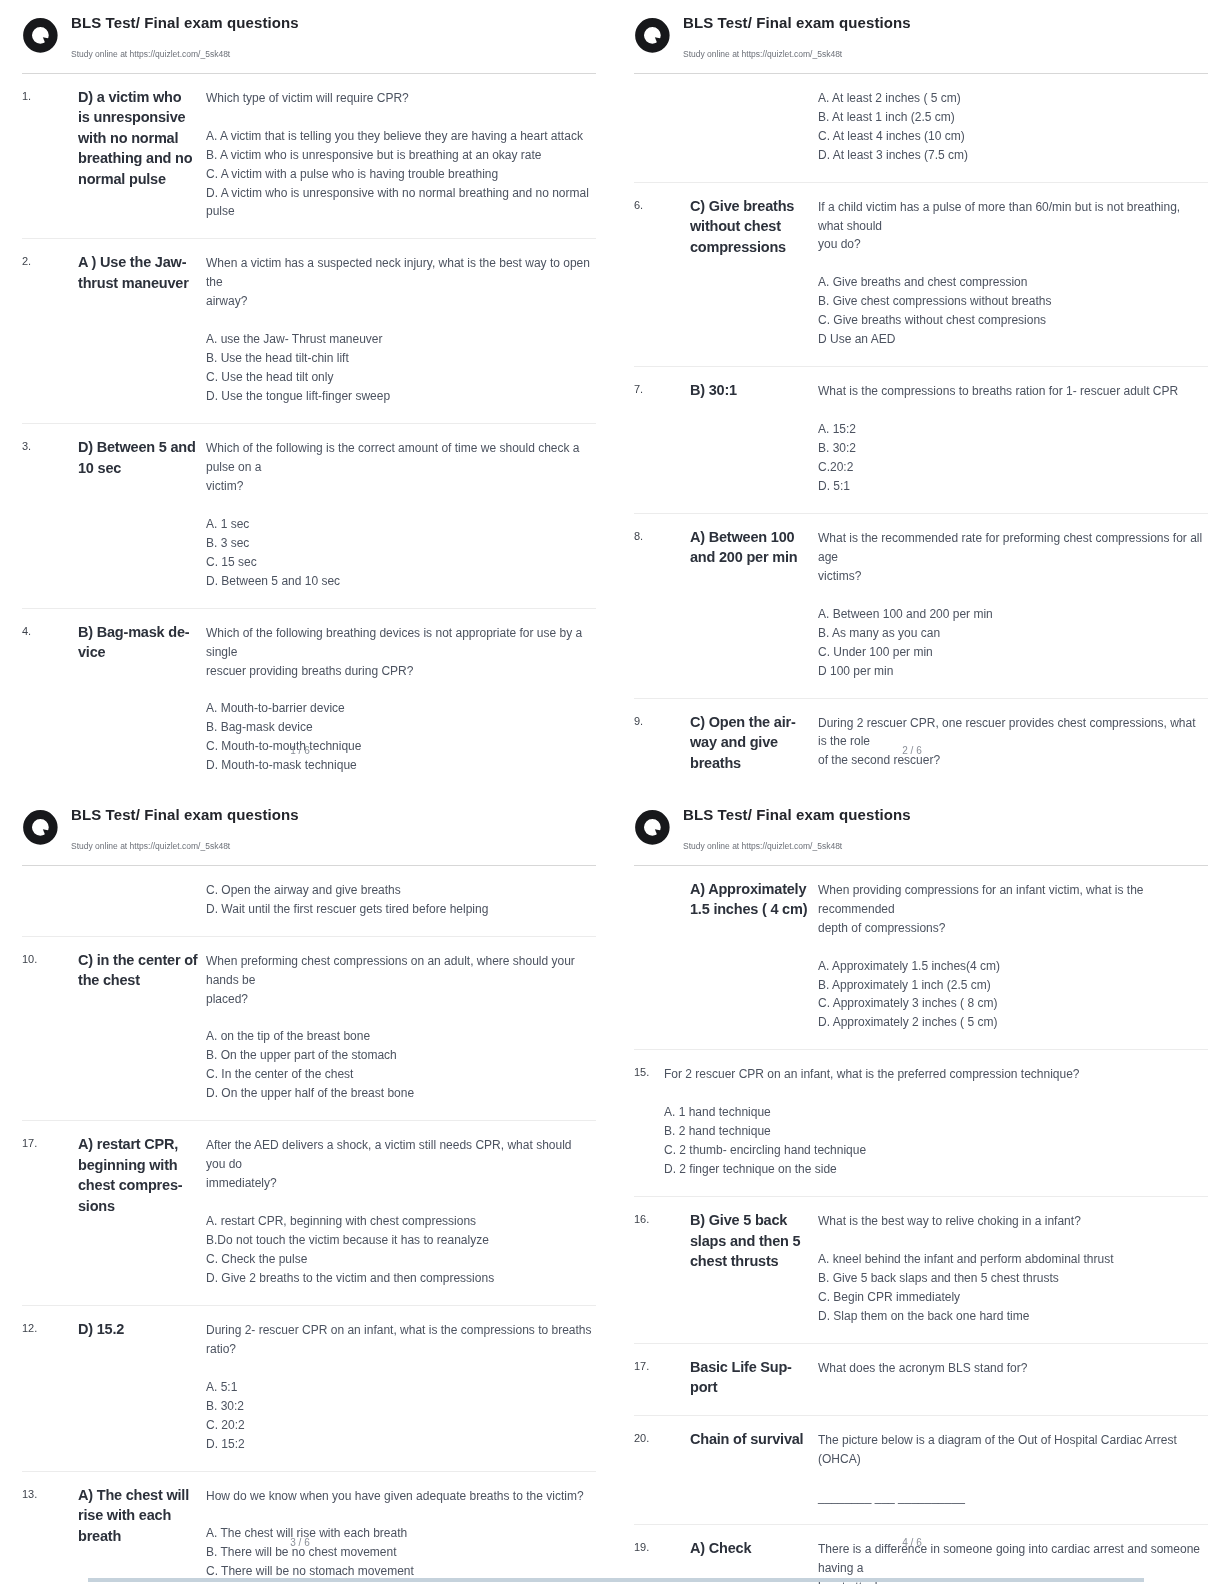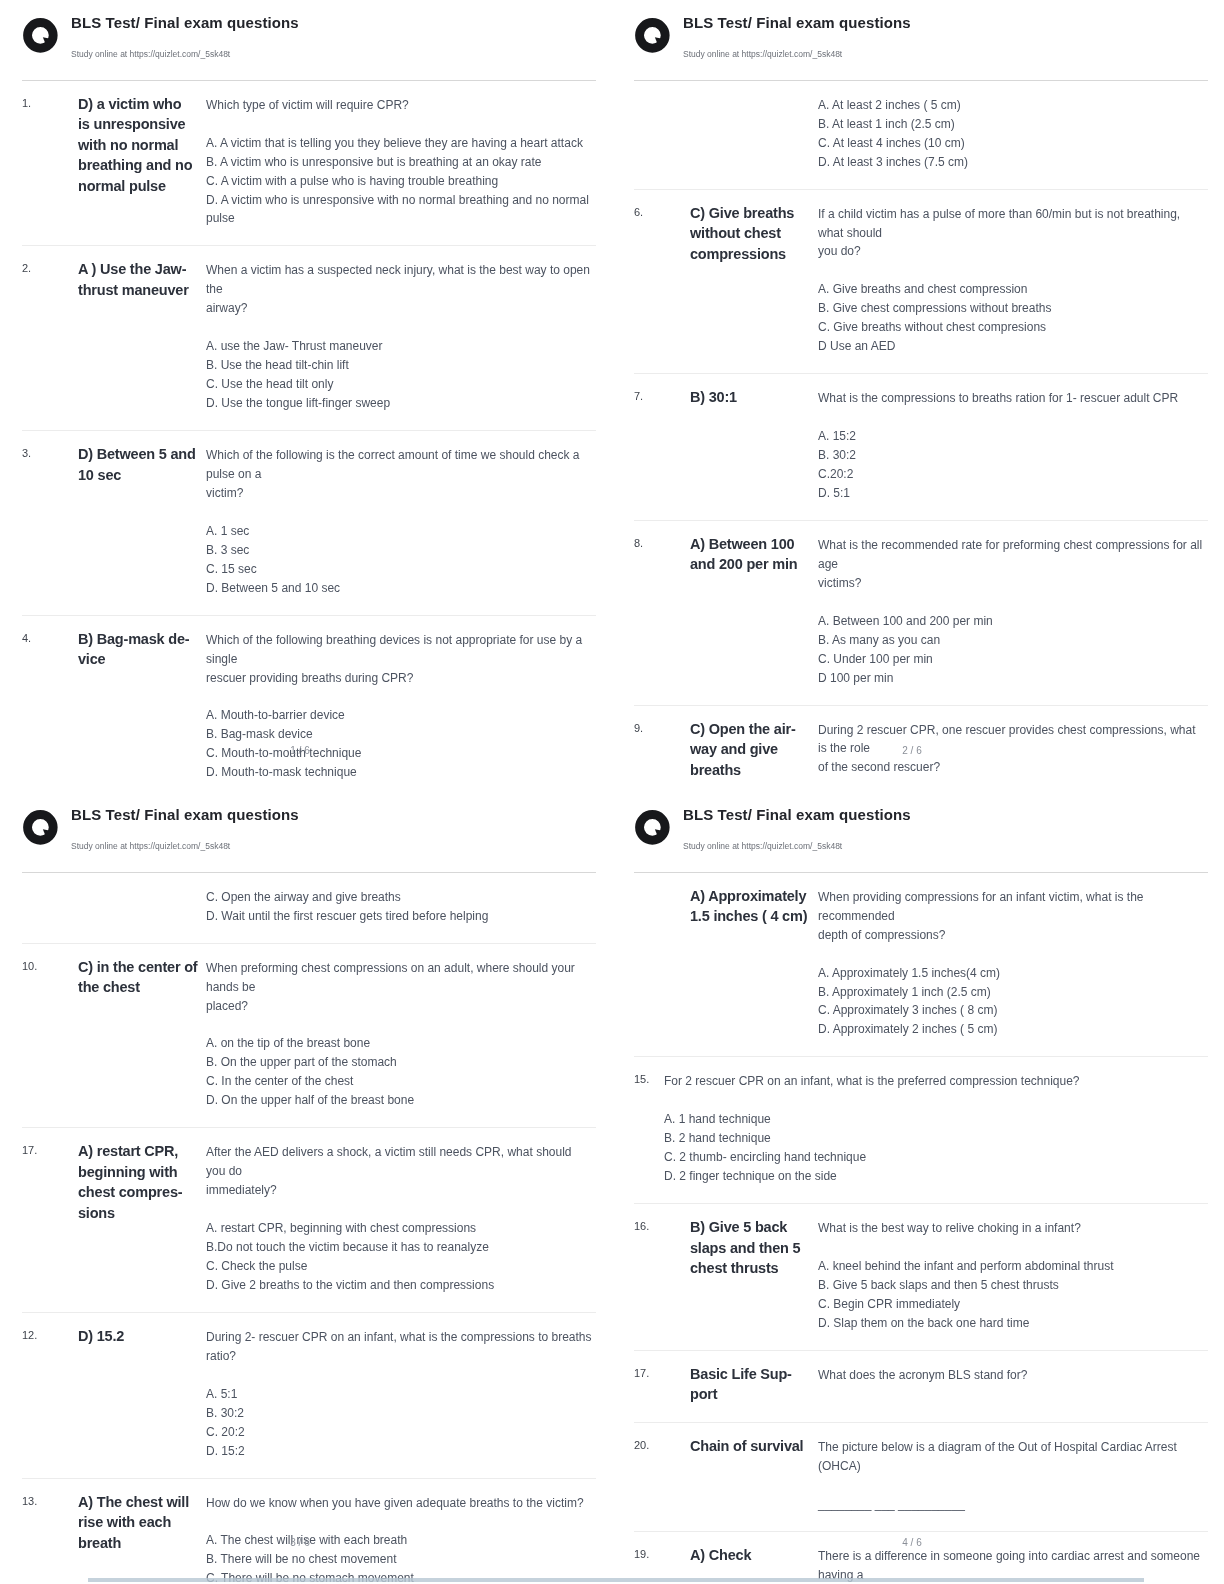--- a/index.html
+++ b/index.html
@@ -22,21 +22,21 @@
   .page-1 { left: 0;    top: 0; }
   .page-2 { left: 612px; top: 0; }
   .page-3 { left: 0;    top: 792px; }
   .page-4 { left: 612px; top: 792px; }
 
   .page-header {
     display: flex;
     align-items: center;
     gap: 11px;
     border-bottom: 1px solid #d7d7d7;
-    padding-bottom: 21px;
+    padding-bottom: 14px;
   }
   .logo { width: 38px; height: 38px; flex-shrink: 0; }
   .logo svg { width: 38px; height: 38px; display: block; }
   .hdr-title {
     font-size: 15px;
     font-weight: bold;
     color: #23252b;
     letter-spacing: 0.1px;
     line-height: 1.25;
   }

